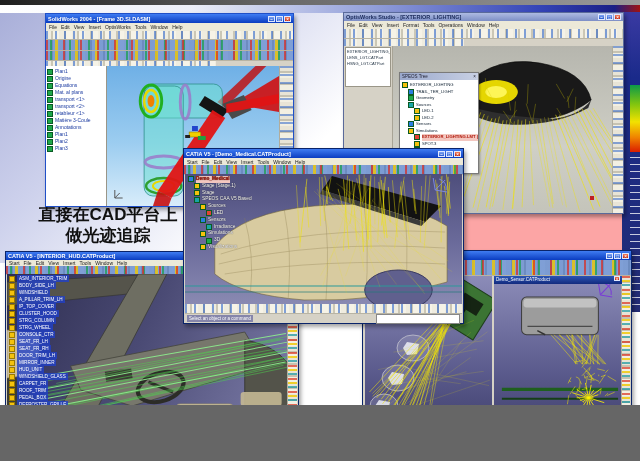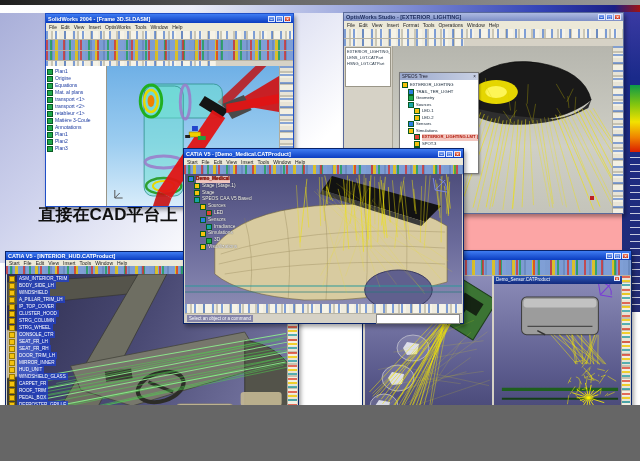--- a/index.html
+++ b/index.html
@@ -126,20 +126,21 @@
 <div class="bgR"></div>
 <div class="bgWhiteLow"></div>
 
 <div class="rstrip">
   <div class="rainbow"></div>
   <div class="ticks"></div>
 </div>
 
 <div class="caption">
   <div>直接在CAD平台上</div>
+  <div>做光迹追踪</div>
 </div>
 
 <div class="win" id="tr">
   <div class="tbar gray" style="height:8px">
     <span>OptisWorks Studio - [EXTERIOR_LIGHTING]</span>
     <span class="wbtns">
           <span class="wbtn">–</span>
           <span class="wbtn">□</span>
           <span class="wbtn close">×</span>
         </span>

